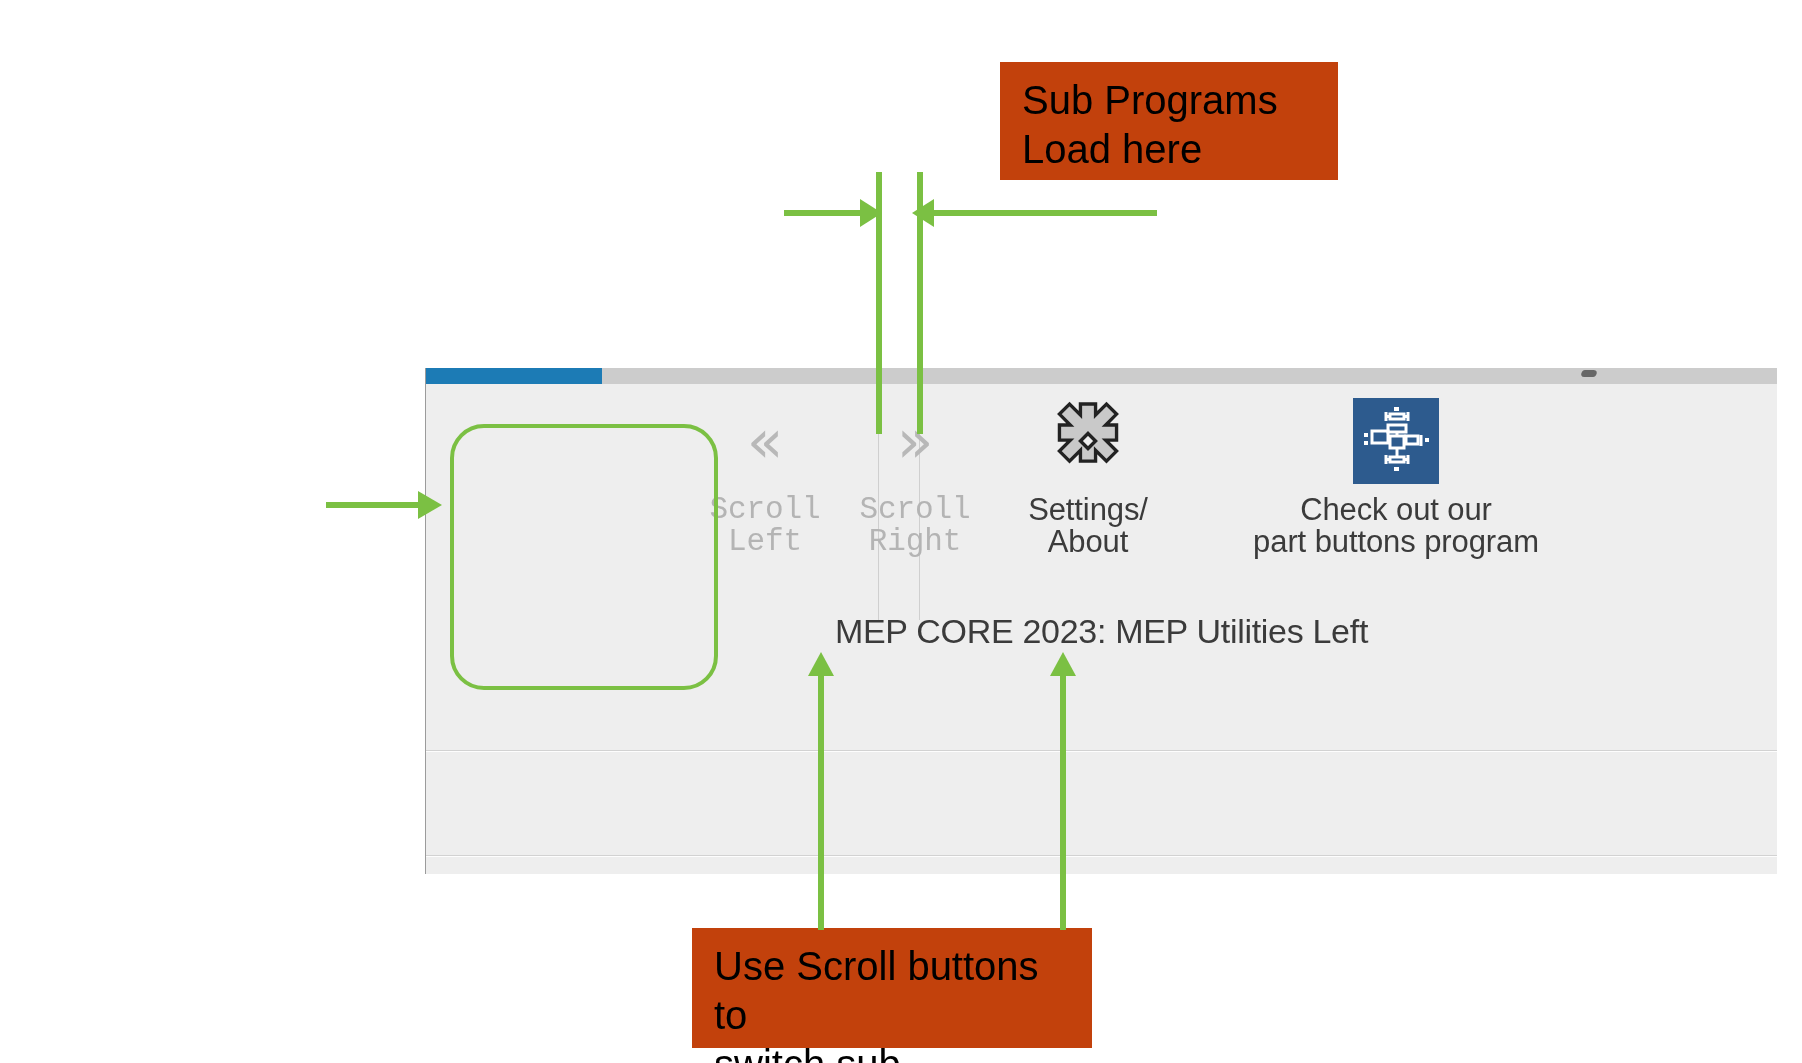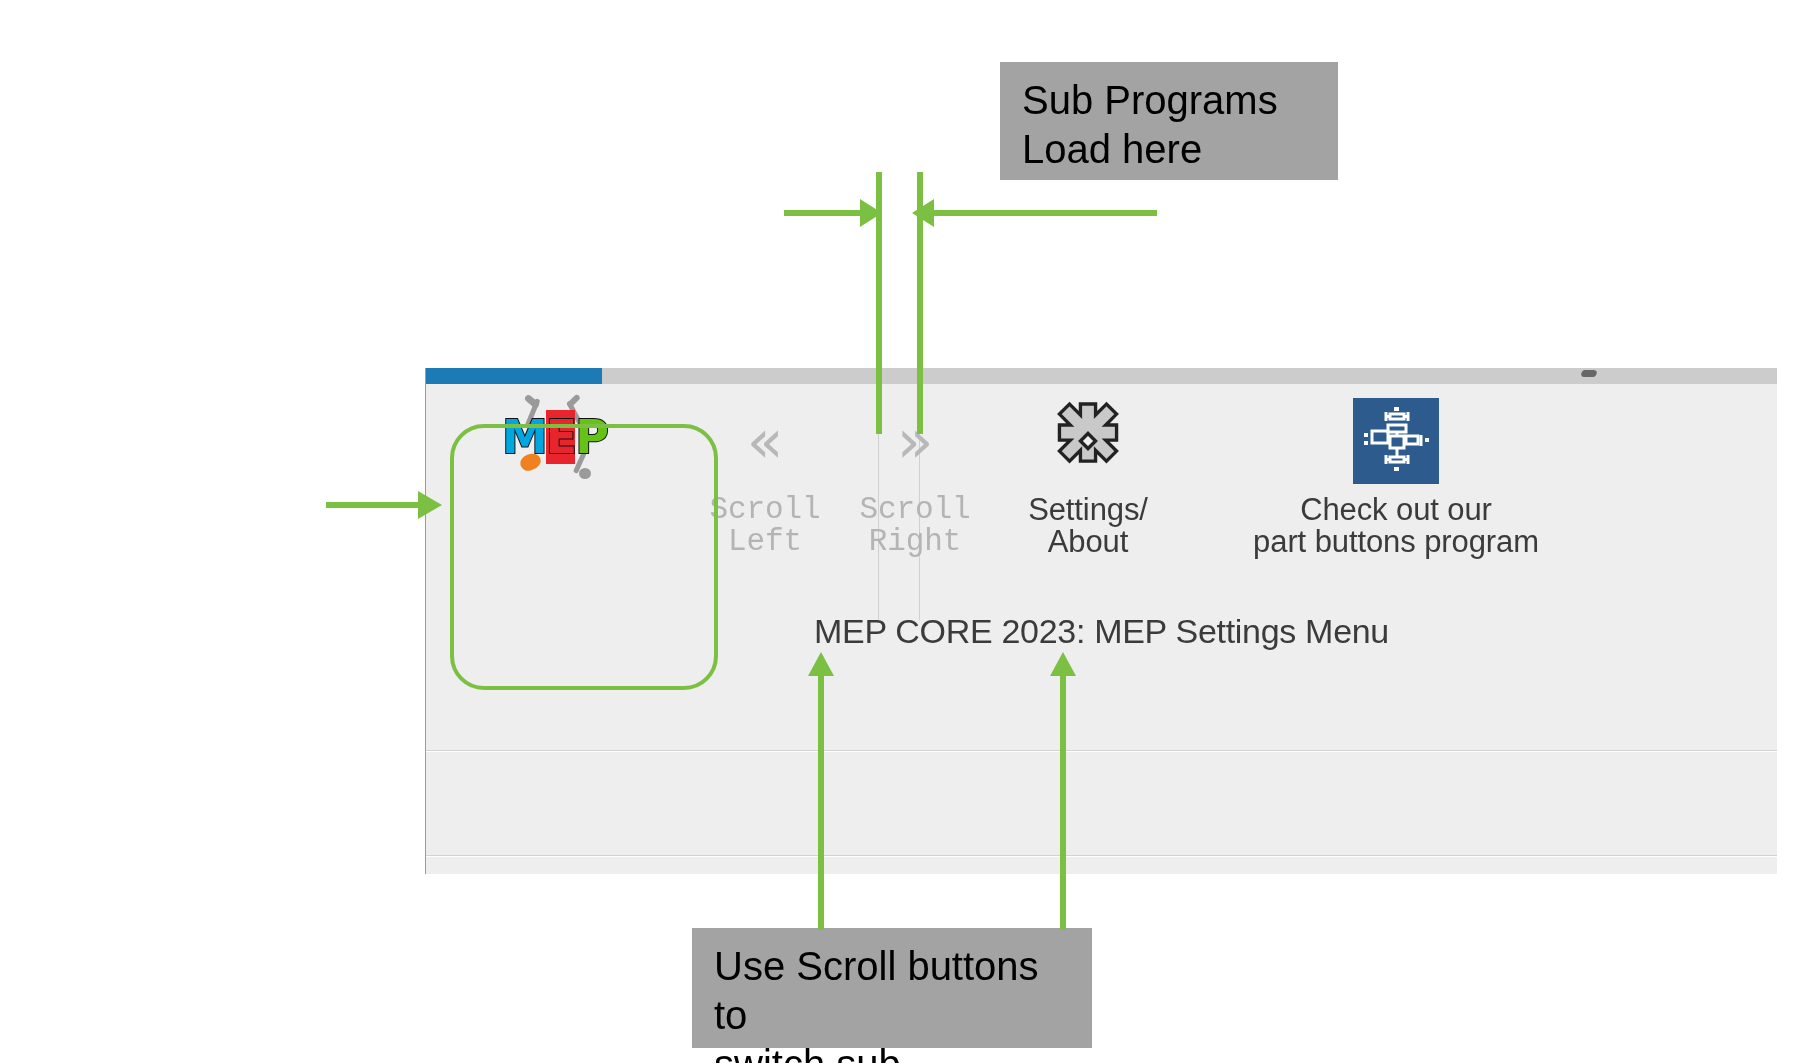--- a/index.html
+++ b/index.html
@@ -191,21 +191,21 @@
   #div-2 { top: 487px; }
 
   
   #annotations {
     position: absolute;
     inset: 0;
     pointer-events: none;
   }
   .callout {
     position: absolute;
-    background: #a3a3a3;
+    background: #c2410c;
     color: #000000;
     font-size: 40px;
     line-height: 1.22;
     padding: 14px 18px 16px 22px;
     box-sizing: border-box;
     white-space: pre-line;
   }
   #callout-top   { left: 1000px; top: 62px;  width: 338px; height: 118px; }
   #callout-left  { left: 14px;   top: 450px; width: 312px; height: 110px; }
   #callout-bottom{ left: 692px;  top: 928px; width: 400px; height: 120px; }
@@ -278,30 +278,20 @@
   <div id="tab-mark"></div>
 
   <div id="panel">
 
     <div class="ribbon-sep" id="sep-1"></div>
     <div class="ribbon-sep" id="sep-2"></div>
 
     <div id="button-row">
 
       <div class="ribbon-button" id="btn-startup">
-        <div id="mep-logo">
-          <div class="tool t1"></div>
-            <div class="tool t1b"></div>
-          <div class="tool t2"></div>
-            <div class="tool t2b"></div>
-          <div class="tool t3"></div>
-            <div class="tool t3b"></div>
-          <div class="tool drop"></div>
-          <div class="letters"><span class="m">M</span><span class="e">E</span><span class="p">P</span></div>
-        </div>
       </div>
 
       <div class="ribbon-button" id="btn-scroll-left">
         <span class="chev">«</span>
         <div class="btn-label disabled">Scroll
 Left</div>
       </div>
 
       <div class="ribbon-button" id="btn-scroll-right">
         <span class="chev">»</span>
@@ -354,21 +344,21 @@
               </g>
             </svg>
           </div>
         </div>
         <div class="btn-label">Check out our
 part buttons program</div>
       </div>
 
     </div>
 
-    <div id="panel-caption">MEP CORE 2023: MEP Settings Menu</div>
+    <div id="panel-caption">MEP CORE 2023: MEP Utilities Left</div>
   </div>
 
   <div class="h-divider" id="div-1"></div>
   <div class="h-divider" id="div-2"></div>
 </div>
 
 <div id="annotations">
 
   <div class="callout" id="callout-top">Sub Programs
 Load here</div>

